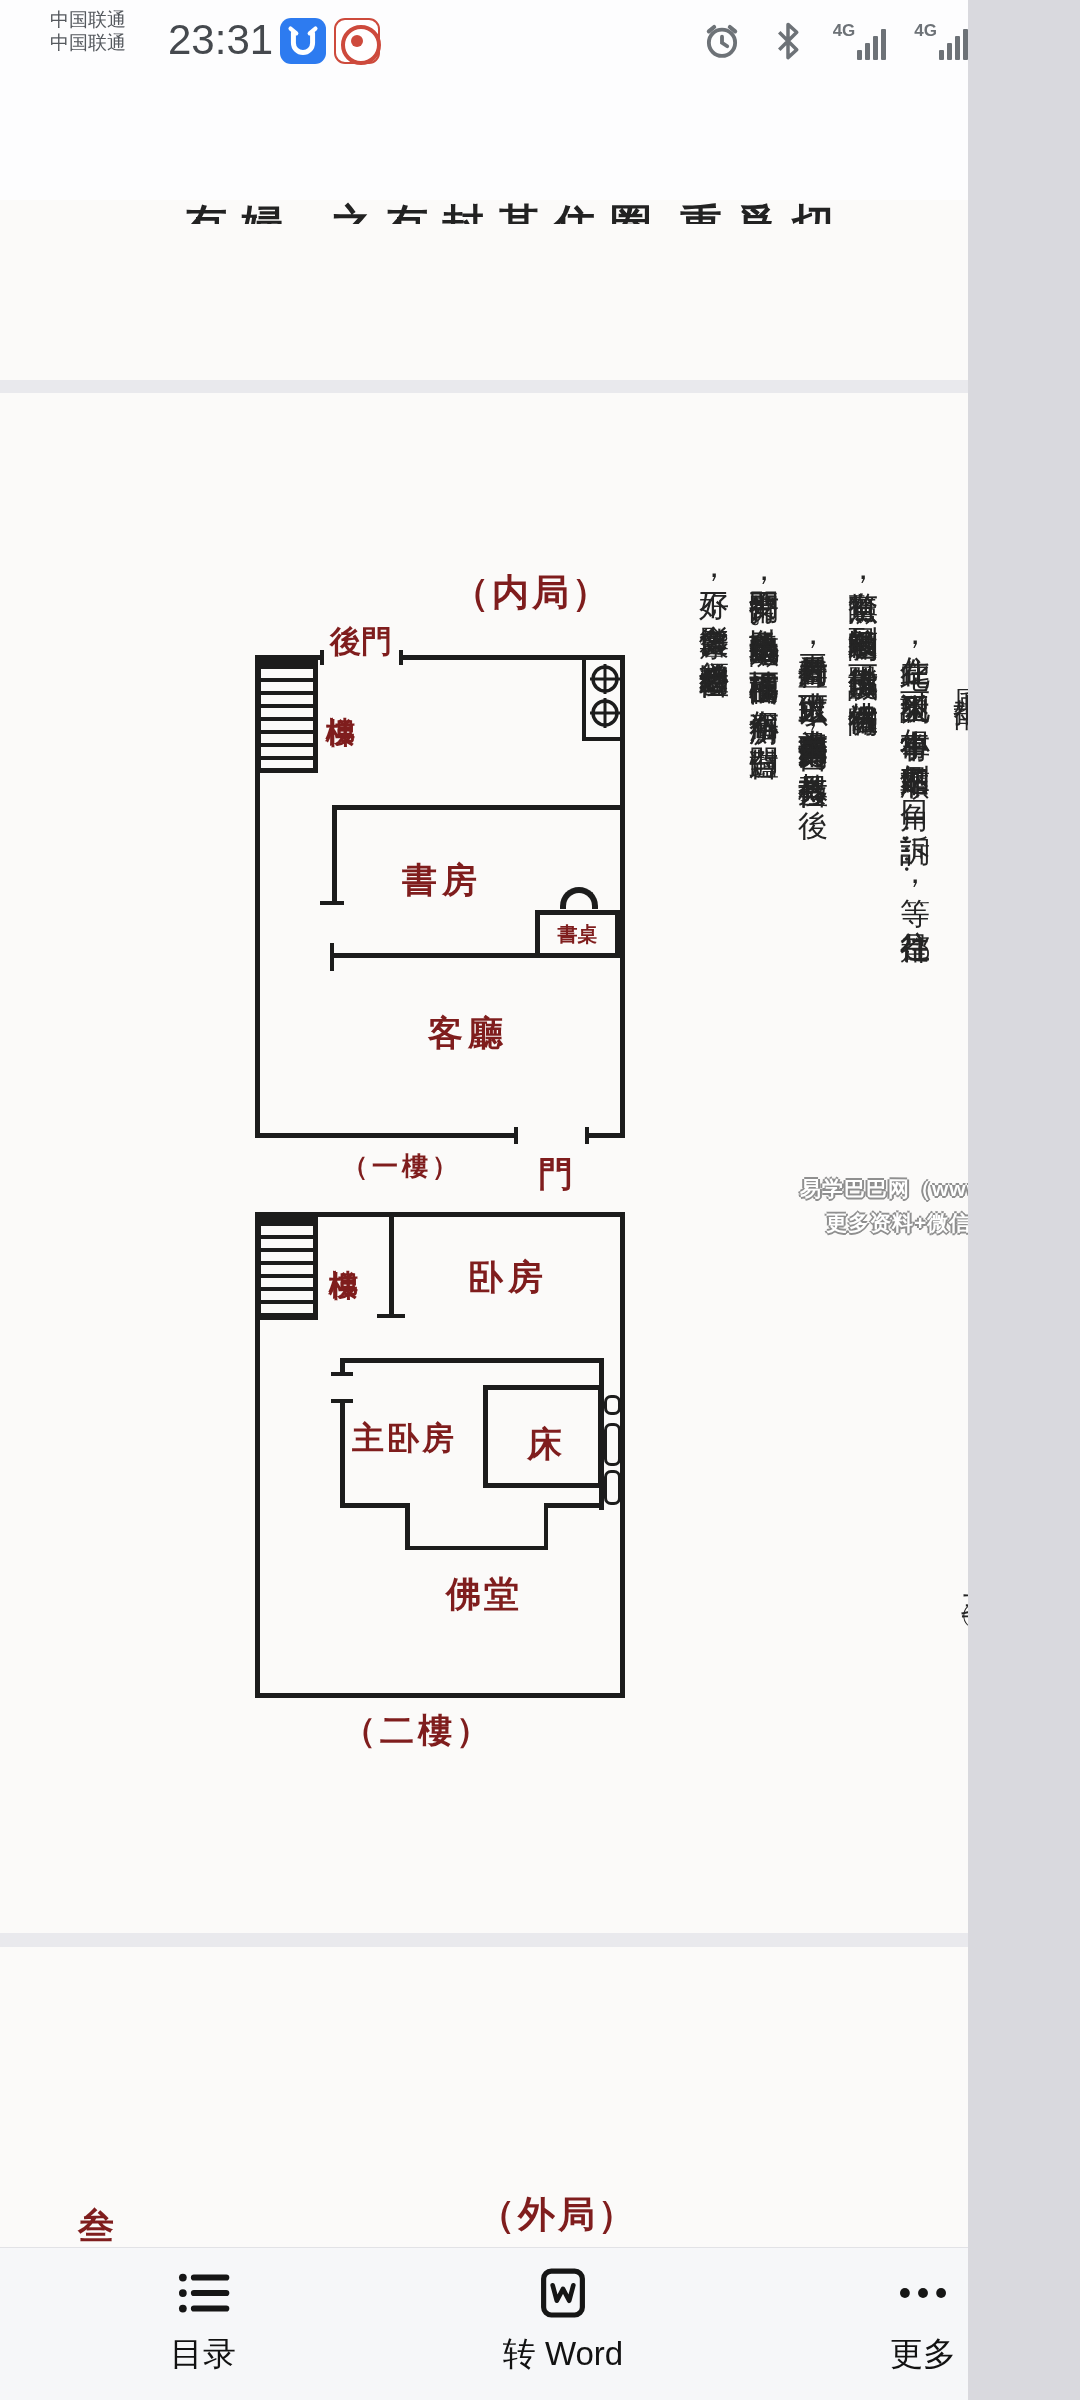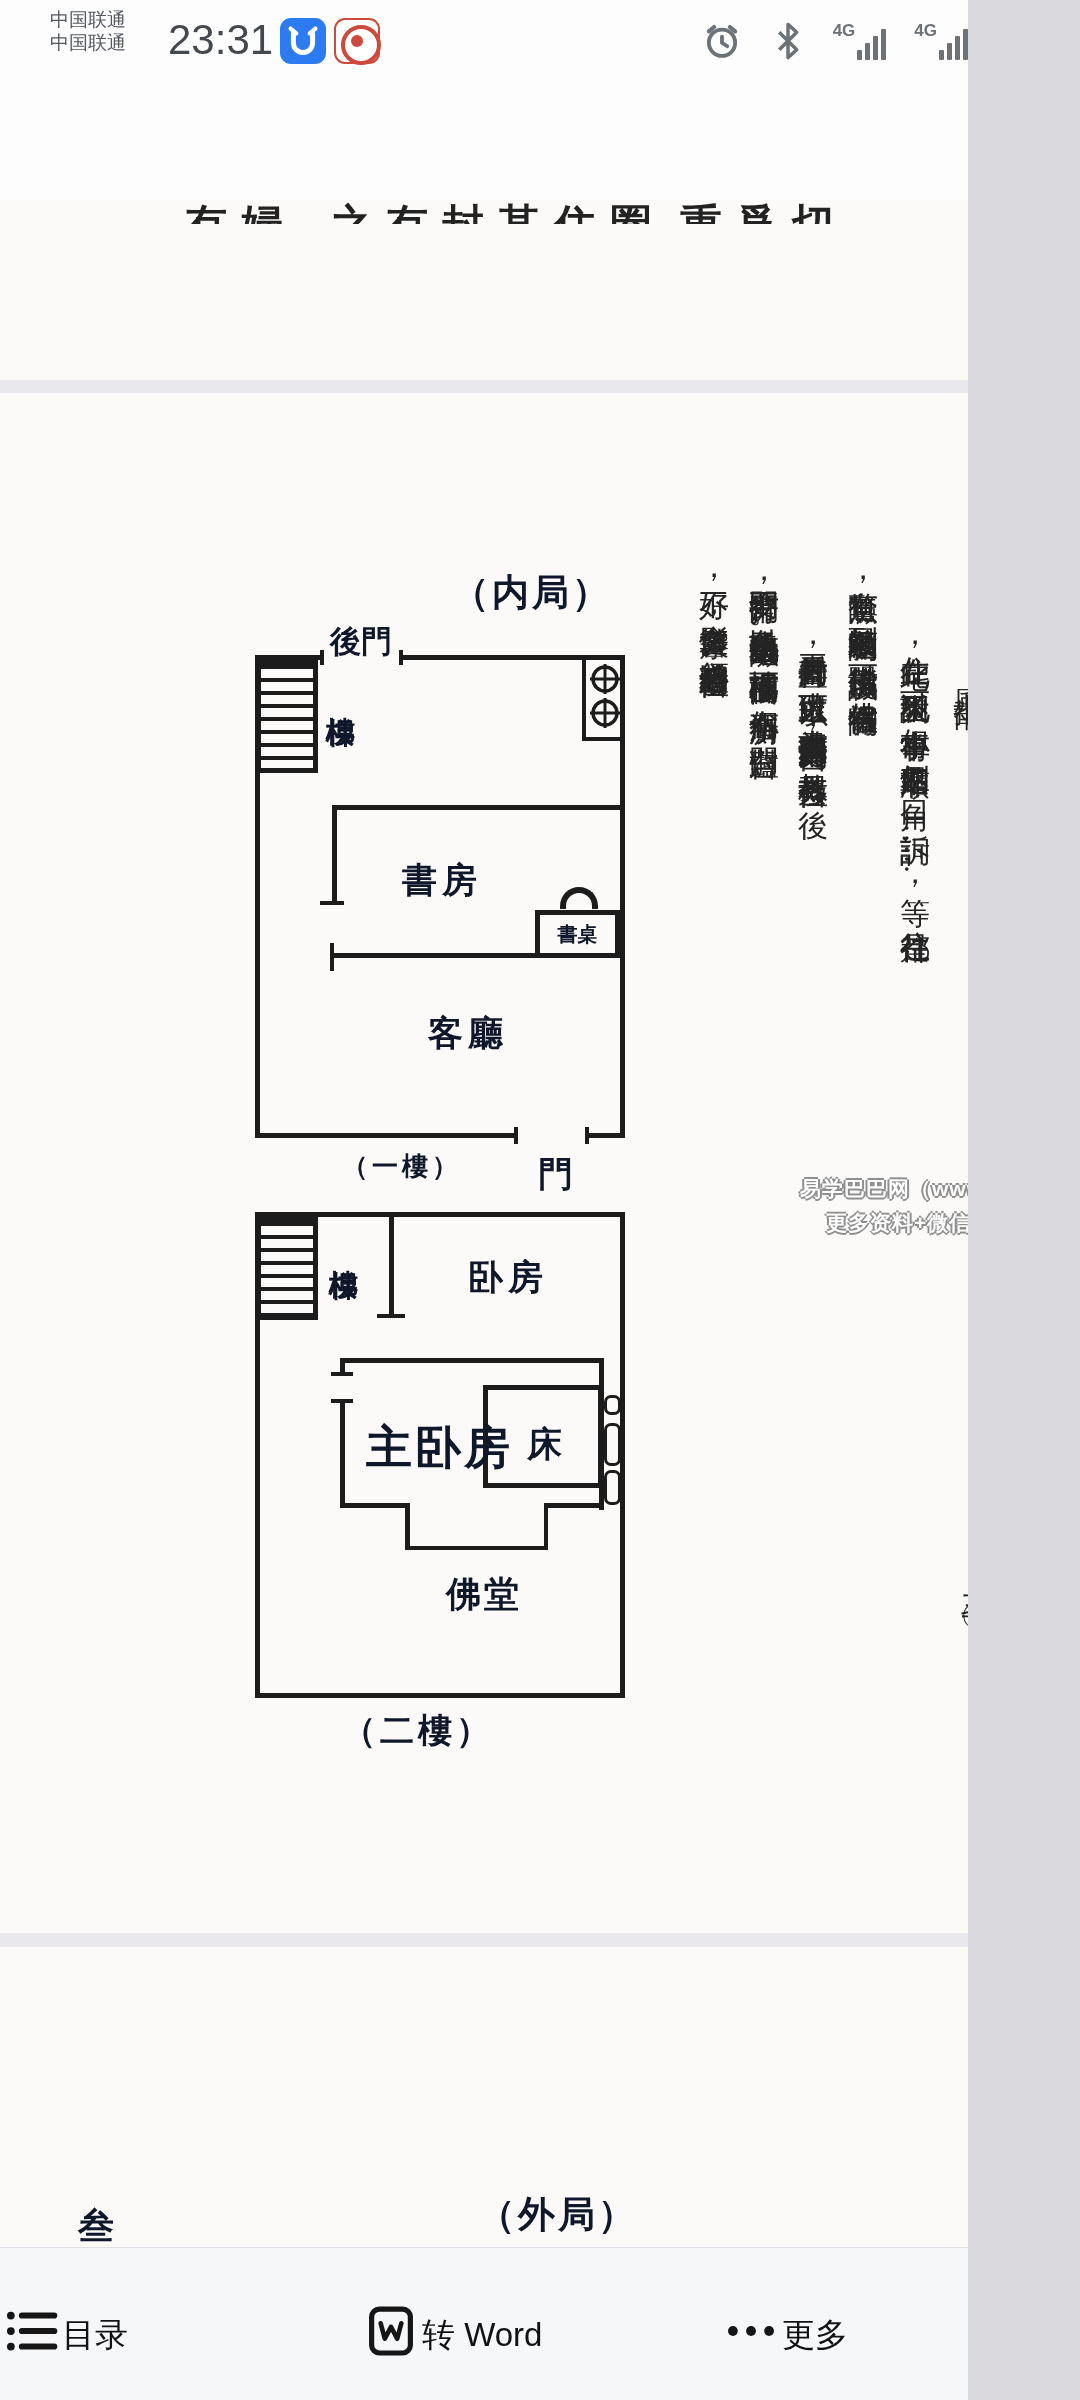--- a/index.html
+++ b/index.html
@@ -33,21 +33,21 @@
   .pageprev{position:absolute;left:0;top:0;width:1080px;height:180px;background:#fbfaf9;}
   .fragclip{position:absolute;left:0;top:2px;width:1080px;height:22px;overflow:hidden;}
   .frag{position:absolute;top:0;font-family:"Liberation Serif","DejaVu Serif",serif;font-size:42px;
         line-height:46px;color:#222;letter-spacing:14px;font-weight:600;}
   .pagecur{position:absolute;left:0;top:193px;width:1080px;height:1540px;background:#fbfaf9;}
   .pagenext{position:absolute;left:0;top:1747px;width:1080px;height:300px;background:#fbfaf9;}
   
   .w{position:absolute;background:#1c1c1c;}
   .stairs{position:absolute;box-sizing:border-box;border:5px solid #1c1c1c;
           background:repeating-linear-gradient(180deg,#1c1c1c 0 4px,transparent 4px 13px);}
-  .lbl{position:absolute;font-family:Liberation Mono, monospace;color:#0f172a;
+  .lbl{position:absolute;font-family:Liberation Mono, monospace;color:#7f1d1d;
        font-weight:600;white-space:nowrap;}
   .v{writing-mode:vertical-rl;}
   .deskbox{position:absolute;left:535px;top:517px;width:85px;height:48px;border:5px solid #1c1c1c;
            box-sizing:border-box;display:flex;align-items:center;justify-content:center;}
   .chair{position:absolute;left:560px;top:494px;width:38px;height:22px;border:6px solid #1c1c1c;
          border-bottom:none;border-radius:19px 19px 0 0;box-sizing:border-box;}
   .bedbox{position:absolute;left:483px;top:992px;width:120px;height:103px;border:5px solid #1c1c1c;box-sizing:border-box;}
   .pillow{position:absolute;border:3px solid #1c1c1c;border-radius:7px;box-sizing:border-box;}
   
   .vcol{position:absolute;writing-mode:vertical-rl;font-family:"Liberation Serif","DejaVu Serif",serif;
@@ -62,21 +62,21 @@
   
   .pill{position:absolute;left:660px;top:1975px;width:290px;height:118px;border-radius:59px;background:#fff;
         box-shadow:0 4px 16px rgba(40,44,60,.10);display:flex;align-items:center;justify-content:center;
         font-size:54px;color:#3e4553;}
   .thumbbtn{position:absolute;left:988px;top:1983px;width:150px;height:118px;border-radius:59px;background:#fff;
         box-shadow:0 4px 16px rgba(40,44,60,.10);}
   .thumbbtn i{position:absolute;left:32px;width:44px;height:7px;border-radius:3px;background:#98a0ac;display:block;}
   
   .toolbar{position:absolute;left:0;top:2247px;width:1080px;height:153px;background:#f6f7f9;
            border-top:1px solid #e2e2e6;box-sizing:border-box;display:flex;}
-  .tbitem{flex:1 1 0;display:flex;flex-direction:row;align-items:center;justify-content:flex-start;padding-top:14px;}
+  .tbitem{flex:1 1 0;display:flex;flex-direction:column;align-items:center;justify-content:flex-start;padding-top:14px;padding-left:46px;}
   .tbitem svg{display:block;}
   .tblabel{margin-top:8px;font-size:33px;color:#121212;}
 </style>
 </head>
 <body>
 
 <div class="screen">
 
   <div class="statusbar">
     <div class="carrier">
@@ -205,21 +205,21 @@
         <div class="w" style="left:544px;top:1110px;width:4px;height:47px"></div>
         <div class="w" style="left:548px;top:1110px;width:55px;height:5px"></div>
         <div class="w" style="left:599px;top:965px;width:5px;height:152px"></div>
         <div class="bedbox"></div>
         <div class="pillow" style="left:604px;top:1002px;width:17px;height:20px"></div>
         <div class="pillow" style="left:604px;top:1030px;width:17px;height:43px"></div>
         <div class="pillow" style="left:604px;top:1077px;width:17px;height:35px"></div>
 
         <div class="lbl v" style="left:321px;top:853px;font-size:29px;letter-spacing:2px;">樓梯</div>
         <div class="lbl" style="left:468px;top:861px;font-size:35px;letter-spacing:5px;">卧房</div>
-        <div class="lbl" style="left:366px;top:1024px;font-size:46px;letter-spacing:3px;">主卧房</div>
+        <div class="lbl" style="left:352px;top:1024px;font-size:32px;letter-spacing:3px;">主卧房</div>
         <div class="lbl" style="left:527px;top:1028px;font-size:35px;">床</div>
         <div class="lbl" style="left:446px;top:1178px;font-size:35px;letter-spacing:3px;">佛堂</div>
         <div class="lbl" style="left:342px;top:1315px;font-size:34px;letter-spacing:4px;">（二樓）</div>
       </div>
 
       <div class="bookhdr">風水指南</div>
       <div class="vcol" style="left:890px;top:240px">住在此宅，可説大凶不犯，但小事常有，例如是非不順、口角、訴詞……等，往往都是</div>
       <div class="vcol" style="left:838px;top:175px">有驚無險，到最後順利過關，可能跟信佛虔誠，佛祖保佑有關。</div>
       <div class="vcol" style="left:788px;top:237px">再看其内局佈置，大致上還可以，書桌放在入書房門對沖處爲不吉，教其另移吉位。後</div>
       <div class="vcol" style="left:739px;top:174px">門不要常打開，以免小孩子跑出去玩危險。一樓樓下樓梯的下面，有個小浴廁所，門對爐台</div>

